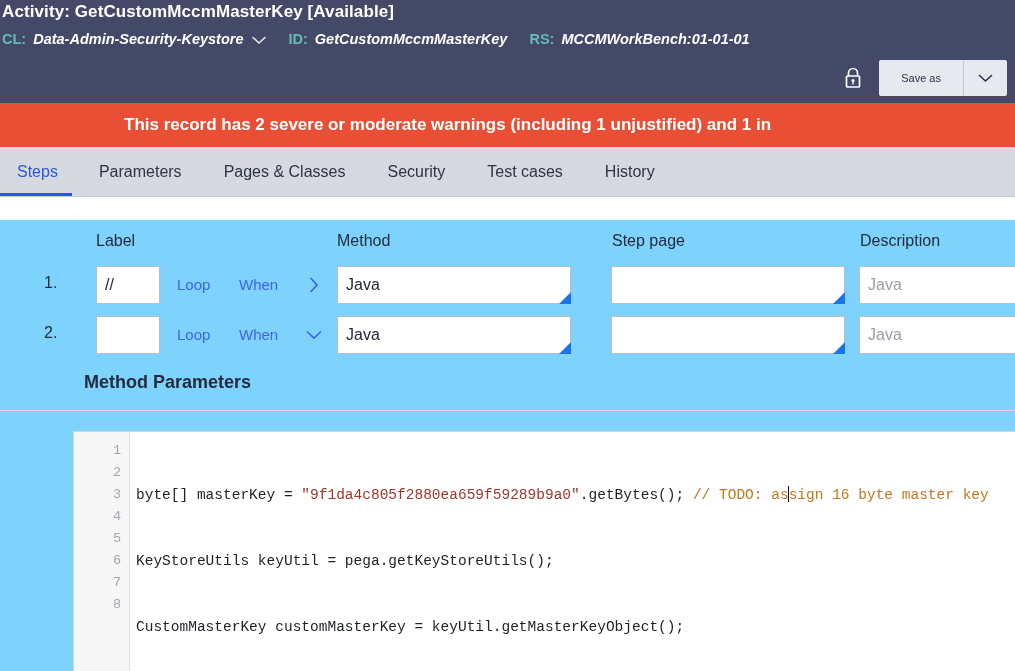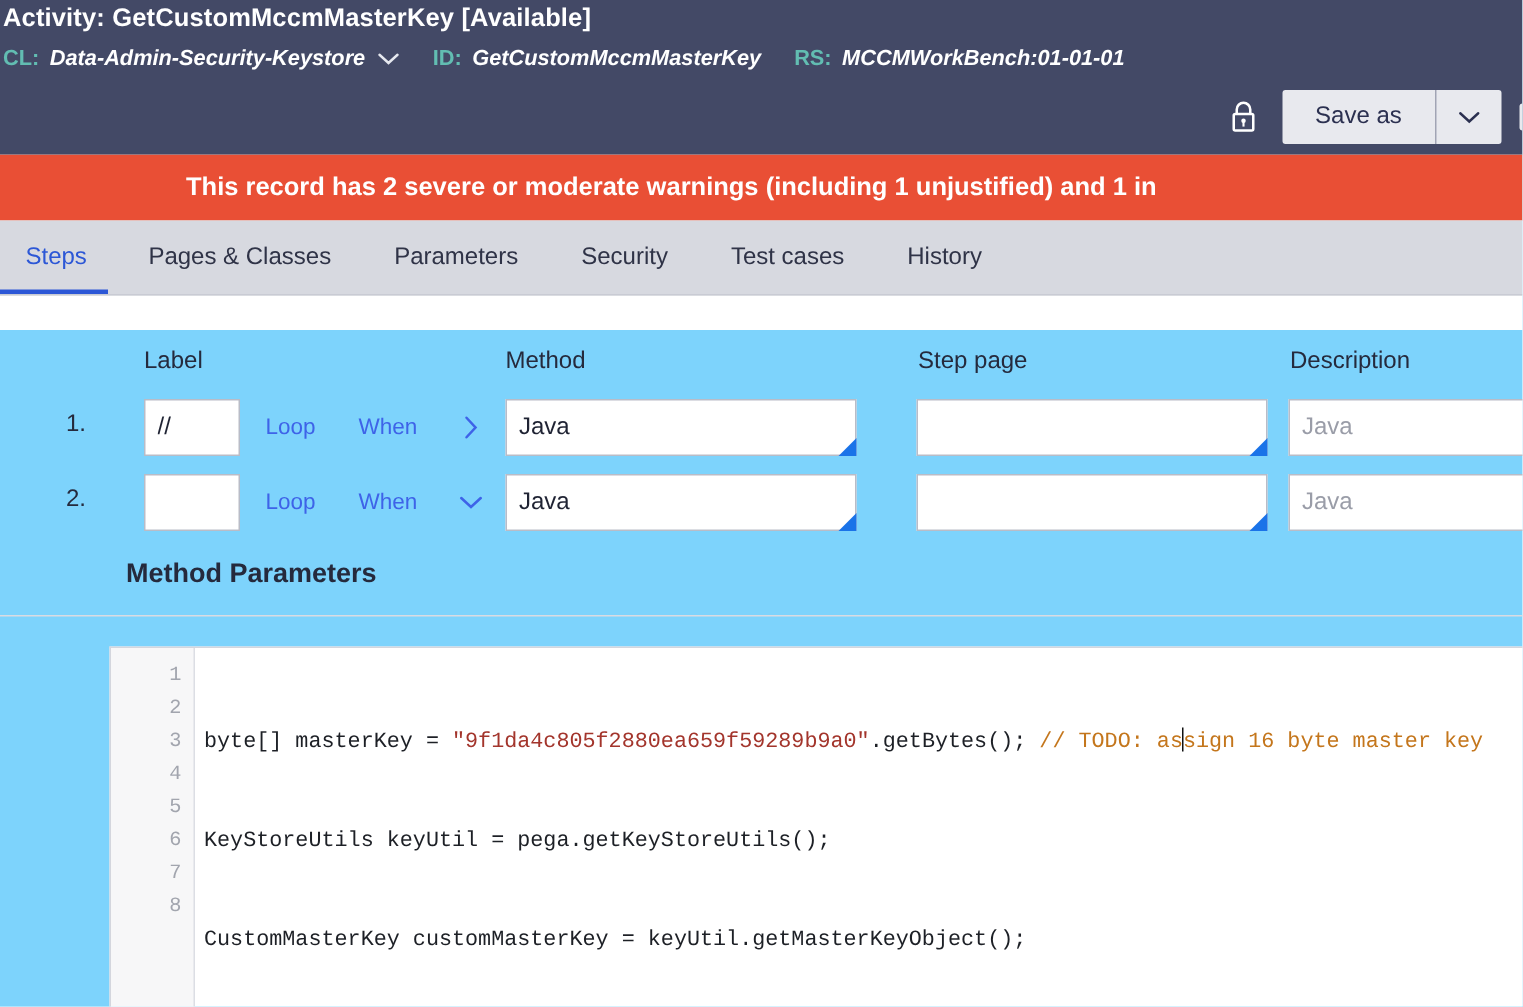--- a/index.html
+++ b/index.html
@@ -63,21 +63,21 @@
     width: 24px; height: 28px;
     margin-right: 14px;
     display: flex; align-items: center; justify-content: center;
   }
   .btn-group { display: flex; height: 36px; }
   .btn {
     background: #e8e9ee;
     border: none;
     color: #2b3050;
     font-family: "Liberation Sans", sans-serif;
-    font-size: 16px;
+    font-size: 11px;
     padding: 0 22px;
     cursor: pointer;
     display: flex; align-items: center; justify-content: center;
     border-radius: 2px 0 0 2px;
     white-space: nowrap;
   }
   .btn-split {
     background: #e8e9ee;
     border: none;
     border-left: 1px solid #c5c7d2;
@@ -333,24 +333,24 @@
 
 <div class="warn-banner">
   <span>This record has 2 severe or moderate warnings (including 1 unjustified) and 1 in</span>
 </div>
 
 <div class="tabbar">
   <div class="tab active">
       <span>Steps</span>
     </div>
   <div class="tab">
+      <span>Parameters</span>
+    </div>
+  <div class="tab">
       <span>Pages &amp; Classes</span>
-    </div>
-  <div class="tab">
-      <span>Parameters</span>
     </div>
   <div class="tab">
       <span>Security</span>
     </div>
   <div class="tab">
       <span>Test cases</span>
     </div>
   <div class="tab">
       <span>History</span>
     </div>

